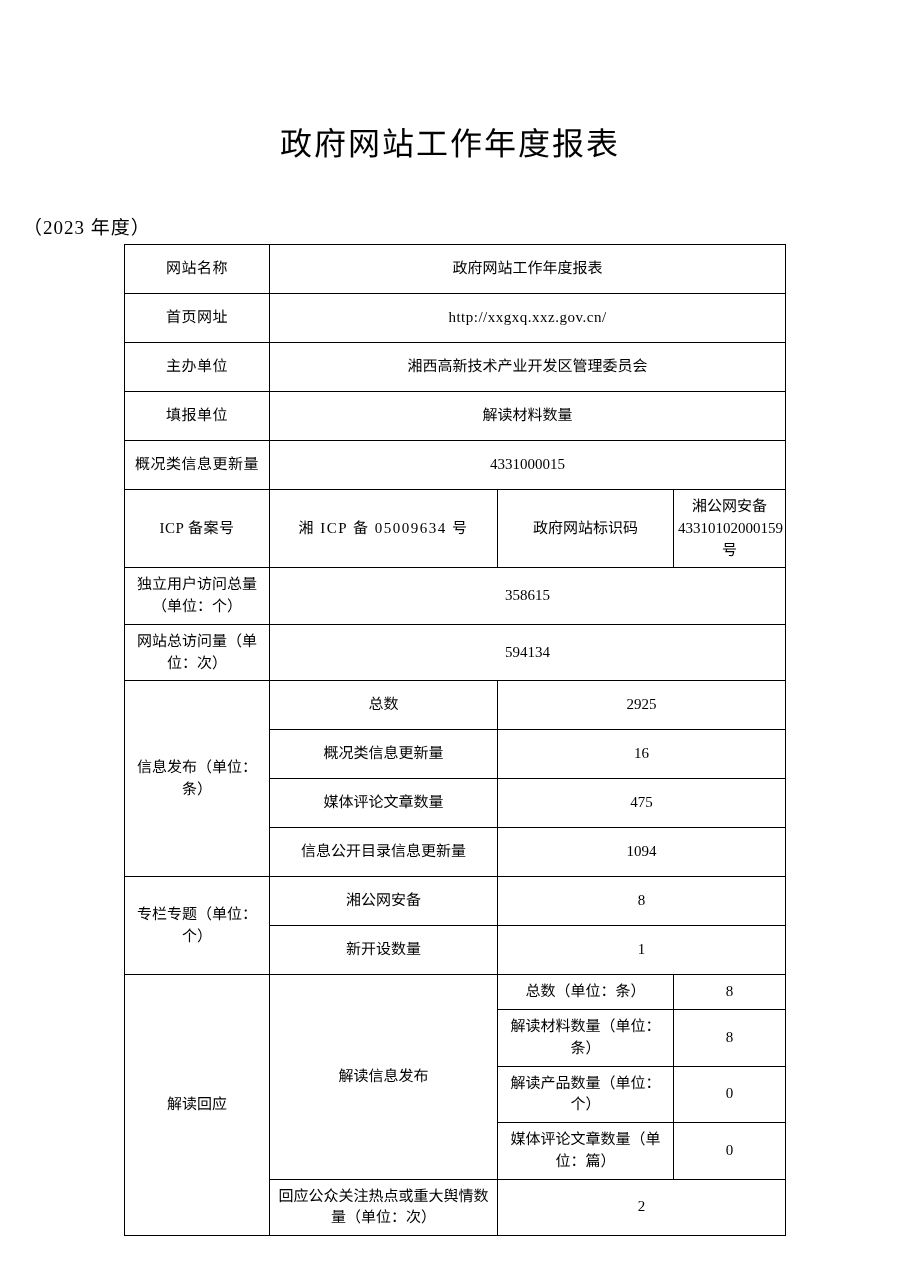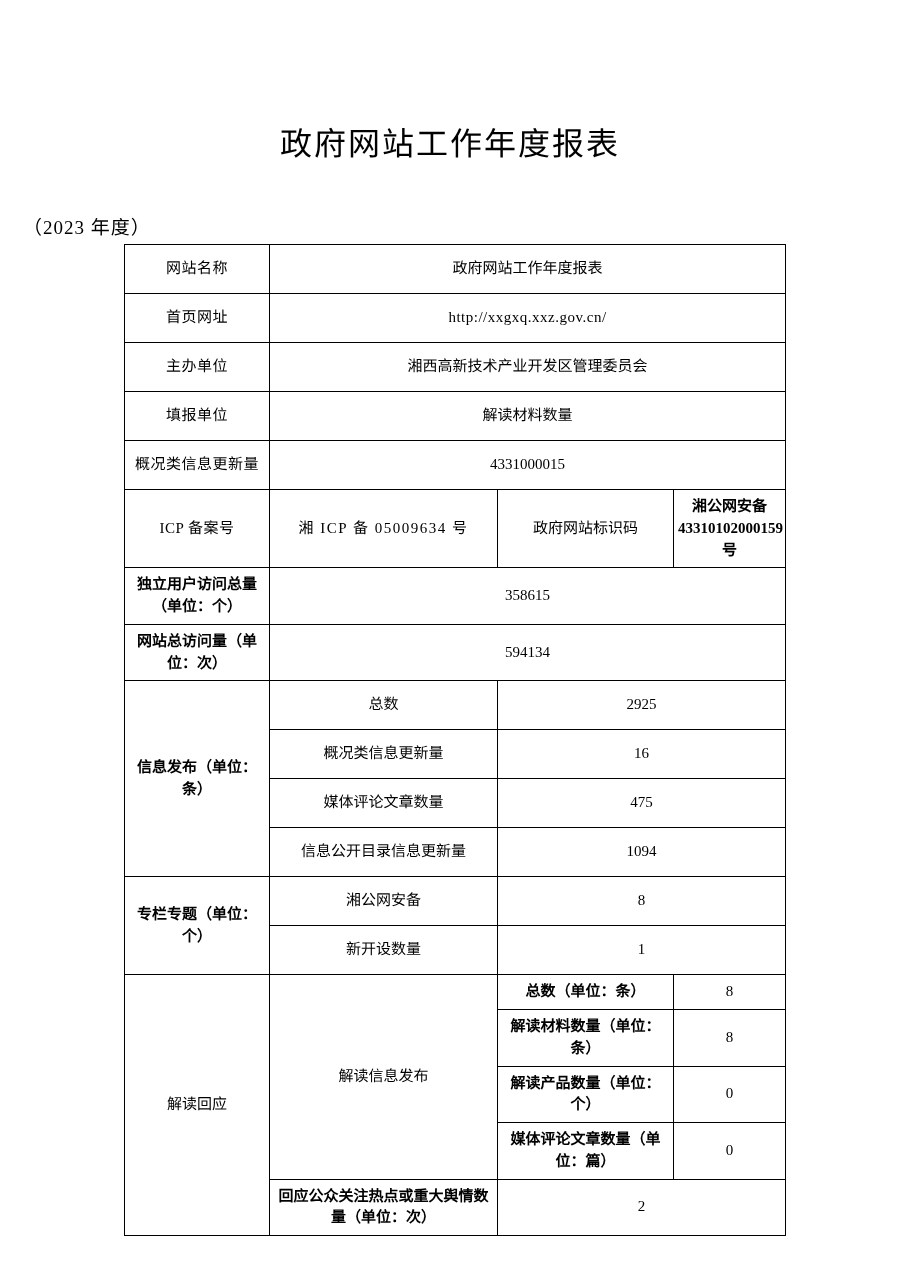--- a/index.html
+++ b/index.html
@@ -68,21 +68,20 @@
     letter-spacing: 0.5px;
   }
   .spaced {
     letter-spacing: 1.5px;
   }
   .row-tall td {
     height: 36px;
   }
   .two-line {
     line-height: 1.5;
-    font-weight: bold;
   }
   .cell-pad-lg {
     padding-top: 14px;
     padding-bottom: 14px;
   }
 </style>
 </head>
 <body>
 
 <div class="page">

